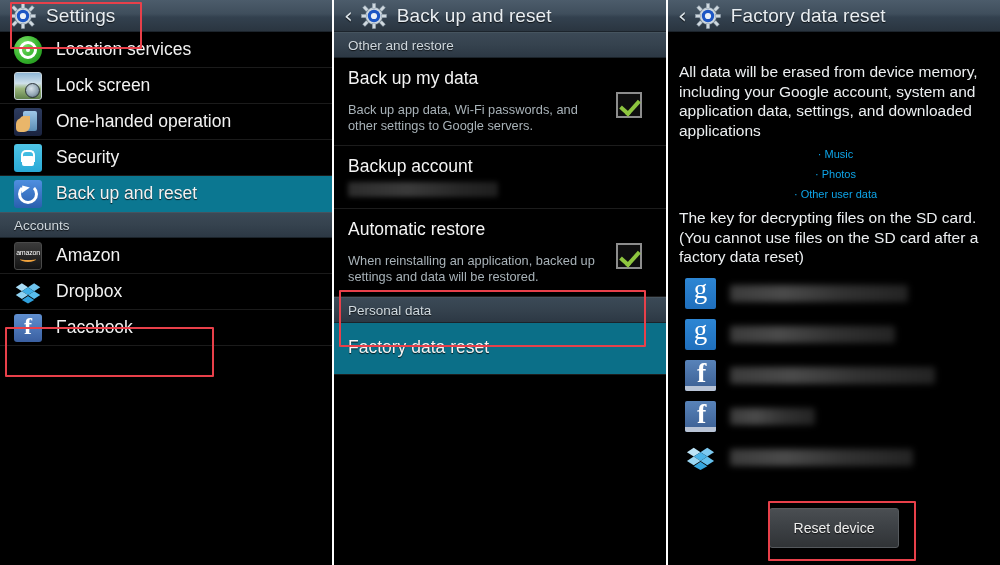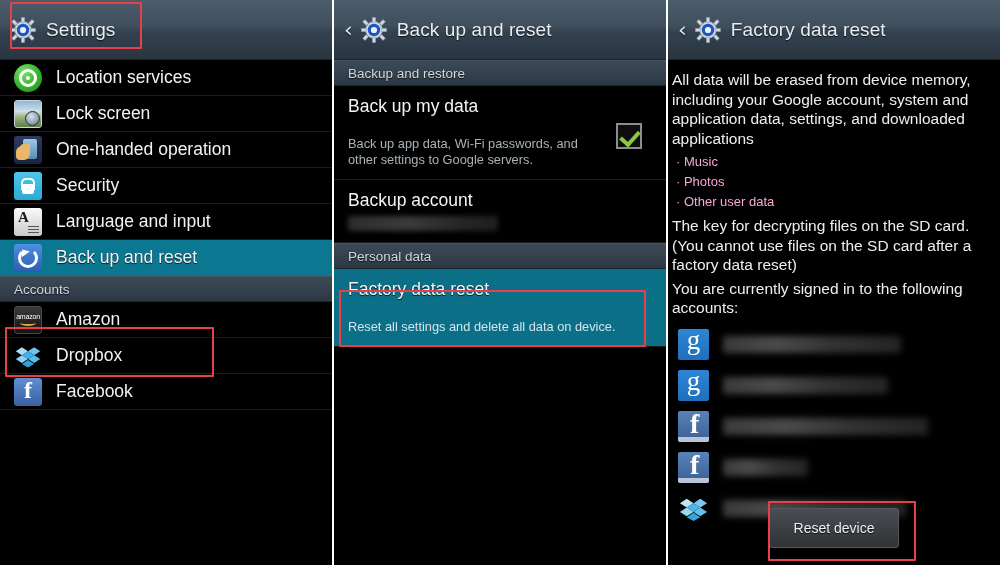--- a/index.html
+++ b/index.html
@@ -19,21 +19,21 @@
     height: 565px;
     background: #000000;
     overflow: hidden;
   }
   .panel-left   { width: 332px; }
   .panel-mid    { width: 332px; margin-left: 2px; }
   .panel-right  { width: 332px; margin-left: 2px; }
 
   
   .titlebar {
-    height: 60px;
+    height: 32px;
     display: flex;
     align-items: center;
     padding-left: 10px;
     background: linear-gradient(to bottom, #4c5c6b 0%, #3f4e5c 45%, #33414f 55%, #2a3540 100%);
     border-bottom: 1px solid #1c242c;
     position: relative;
   }
   .title-text {
     color: #e9eef2;
     font-size: 19px;
@@ -188,21 +188,21 @@
     position: relative;
     min-height: 52px;
   }
   .setting.highlight { background:#0b6f88; }
   .setting-texts { flex: 1 1 auto; min-width:0; }
   .setting-title {
     color: #f4f4f4; font-size: 17.5px; line-height: 23px;
     text-shadow: 0 1px 1px rgba(0,0,0,.8);
   }
   .setting-sub {
-    color: #a8b2b8; font-size: 12.8px; line-height: 16px; margin-top: 18px;
+    color: #a8b2b8; font-size: 12.8px; line-height: 16px; margin-top: 12px;
   }
   .setting.highlight .setting-sub { color:#d4e4ea; }
   .redacted {
     display: block;
     height: 15px;
     margin-top: 4px;
     width: 150px;
     background: linear-gradient(to right,#2c2c2c,#3a3a3a 40%,#262626 75%,#1e1e1e);
     filter: blur(2.5px);
     border-radius: 2px;
@@ -218,33 +218,34 @@
   .checkbox::after {
     content:"";
     position:absolute; left:6px; top:2px;
     width:8px; height:15px;
     border: solid #8ec63f;
     border-width: 0 4px 4px 0;
     transform: rotate(42deg);
   }
 
   
-  .fdr-body { padding: 10px 12px 0 4px; }
+  .fdr-body { padding: 10px 12px 0 11px; margin-top: 20px; }
   .fdr-p {
     color: #eceff1;
     font-size: 15.5px;
     line-height: 19.5px;
     margin-bottom: 4px;
     text-shadow: 0 1px 1px rgba(0,0,0,.8);
   }
   .fdr-bullet {
-    color: #f9a8d4;
-    font-size: 13px;
+    color: #0ea5e9;
+    font-size: 11px;
     line-height: 20px;
     padding-left: 4px;
+    text-align: center;
   }
   .accounts-list { margin-top: 6px; }
   .acct-row {
     display: flex; align-items: center;
     height: 41px;
     padding-left: 6px;
   }
   .acct-ico {
     width: 31px; height: 31px; flex: 0 0 auto;
     position: relative; border-radius: 2px; overflow: hidden;
@@ -339,24 +340,20 @@
       <span class="row-label">Lock screen</span>
     </div>
     <div class="row">
       <span class="ico ico-onehand"></span>
       <span class="row-label">One-handed operation</span>
     </div>
     <div class="row">
       <span class="ico ico-security"></span>
       <span class="row-label">Security</span>
     </div>
-    <div class="row">
-      <span class="ico ico-lang"></span>
-      <span class="row-label">Language and input</span>
-    </div>
     <div class="row selected">
       <span class="ico ico-backup"></span>
       <span class="row-label">Back up and reset</span>
     </div>
 
     <div class="section-header">
       <span>Accounts</span>
     </div>
 
     <div class="row">
@@ -403,47 +400,53 @@
             <rect x="3" y="18" width="3.2" height="5" transform="rotate(45 4.6 20.5)"></rect>
           </g>
           <circle cx="13" cy="13" r="6.2" fill="#1c56c4"></circle>
           <circle cx="13" cy="13" r="3.1" fill="#eaf1f7"></circle>
         </svg>
       </span>
       <span class="title-text">Back up and reset</span>
     </div>
 
     <div class="section-header">
-      <span>Backup and restore</span>
+      <span>Other and restore</span>
     </div>
 
     <div class="setting">
       <div class="setting-texts">
         <div class="setting-title">Back up my data</div>
         <div class="setting-sub">Back up app data, Wi-Fi passwords, and other settings to Google servers.</div>
       </div>
       <span class="checkbox"></span>
     </div>
 
     <div class="setting">
       <div class="setting-texts">
         <div class="setting-title">Backup account</div>
         <span class="redacted"></span>
       </div>
     </div>
 
+    <div class="setting">
+      <div class="setting-texts">
+        <div class="setting-title">Automatic restore</div>
+        <div class="setting-sub">When reinstalling an application, backed up settings and data will be restored.</div>
+      </div>
+      <span class="checkbox"></span>
+    </div>
 
     <div class="section-header">
       <span>Personal data</span>
     </div>
 
     <div class="setting highlight">
       <div class="setting-texts">
         <div class="setting-title">Factory data reset</div>
-        <div class="setting-sub">Reset all settings and delete all data on device.</div>
       </div>
     </div>
 
     <div class="redbox" style="left: 5px; top: 290px; width: 307px; height: 57px; border-color: rgb(232, 64, 74);"></div>
   </div>
 
   <div class="panel panel-right">
     <div class="titlebar">
       <span class="back-chevron">‹</span>
       <span class="gear">
@@ -465,21 +468,20 @@
       </span>
       <span class="title-text">Factory data reset</span>
     </div>
 
     <div class="fdr-body">
       <div class="fdr-p">All data will be erased from device memory, including your Google account, system and application data, settings, and downloaded applications</div>
       <div class="fdr-bullet">· <span>Music</span></div>
       <div class="fdr-bullet">· <span>Photos</span></div>
       <div class="fdr-bullet">· <span>Other user data</span></div>
       <div class="fdr-p" style="margin-top:4px;">The key for decrypting files on the SD card. (You cannot use files on the SD card after a factory data reset)</div>
-      <div class="fdr-p">You are currently signed in to the following accounts:</div>
 
       <div class="accounts-list">
         <div class="acct-row">
           <span class="acct-ico acct-google"></span>
           <span class="acct-name" style="width:178px;"></span>
         </div>
         <div class="acct-row">
           <span class="acct-ico acct-google"></span>
           <span class="acct-name" style="width:165px;"></span>
         </div>

